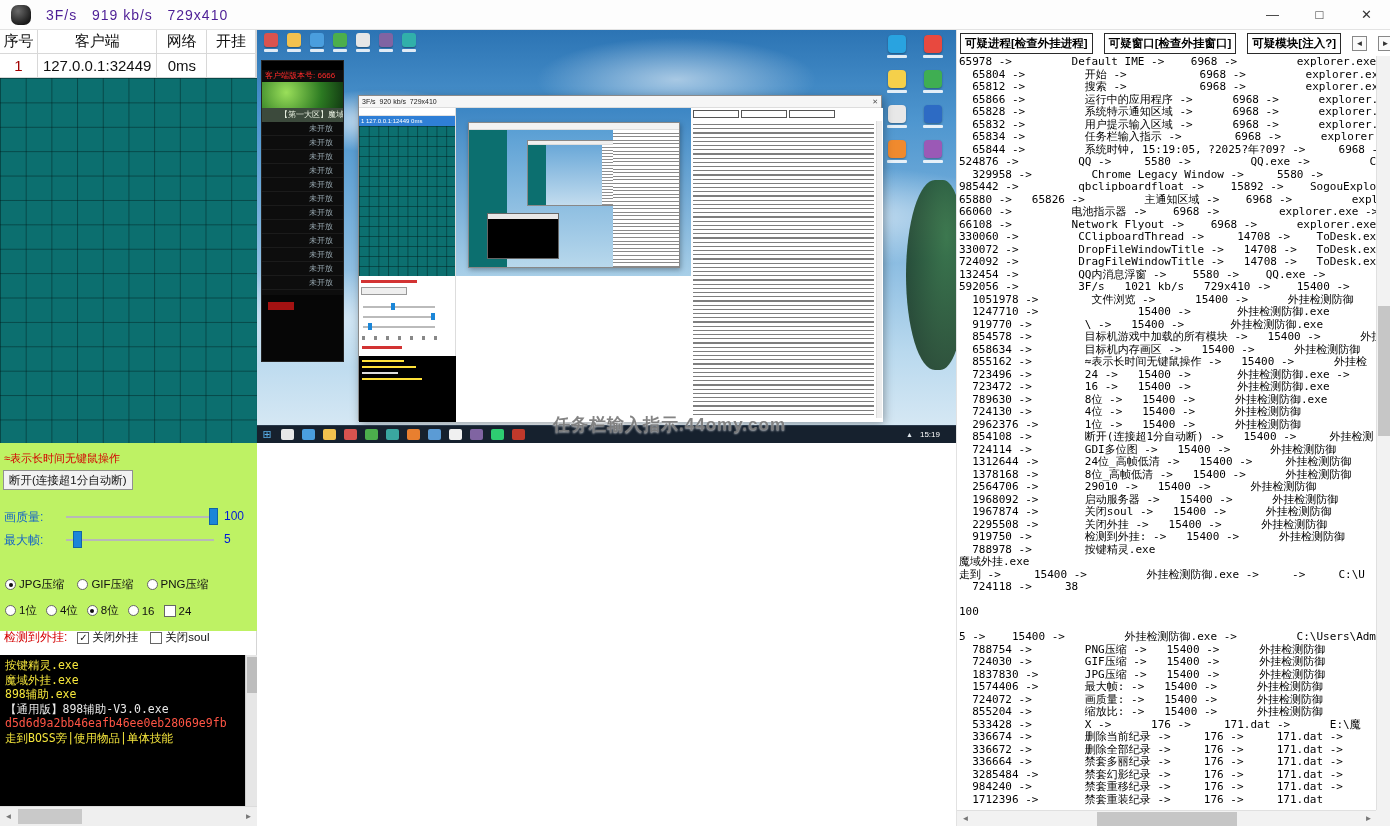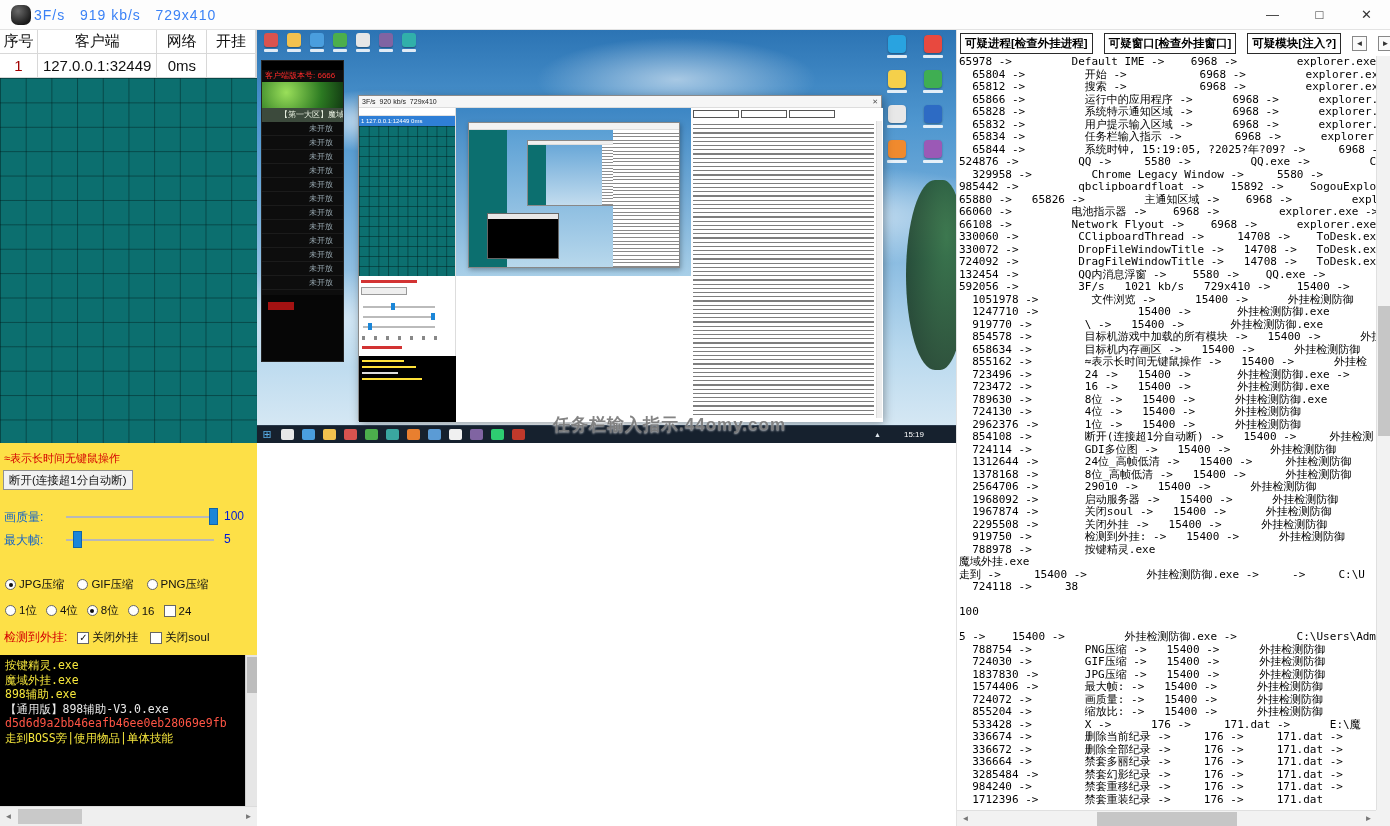--- a/index.html
+++ b/index.html
@@ -3,33 +3,33 @@
 <meta charset="utf-8">
 <style>
 *{box-sizing:border-box;margin:0;padding:0}
 html,body{width:1390px;height:826px;overflow:hidden}
 body{font-family:"Liberation Sans","DejaVu Sans",sans-serif;background:#fff;position:relative;color:#111}
 .app{position:absolute;inset:0}
 
 
 .titlebar{position:absolute;left:0;top:0;width:1390px;height:30px;background:#fdfdfd;border-bottom:1px solid #e3e3e3;display:flex;align-items:center}
 .logo{width:20px;height:20px;margin-left:11px;border-radius:7px;background:radial-gradient(circle at 35% 30%,#6a6a6a,#1a1a1a 75%)}
-.tstat{margin-left:3px;font-size:14px;color:#3b82f6;letter-spacing:1px;white-space:pre}
+.tstat{margin-left:15px;font-size:14px;color:#4c1d95;letter-spacing:1px;white-space:pre}
 .winbtns{margin-left:auto;display:flex;height:100%}
 .wbtn{width:47px;height:100%;display:flex;align-items:center;justify-content:center;font-size:13px;color:#333;cursor:default}
 
 
 .left-panel{position:absolute;left:0;top:30px;width:257px;height:796px;border-right:1px solid #d5d5d5;background:#fff}
 .thead,.trow{display:flex;height:24px;font-size:15px}
 .thead>div,.trow>div{border-right:1px solid #d8d8d8;border-bottom:1px solid #d8d8d8;display:flex;align-items:center;justify-content:center;height:24px;overflow:hidden;white-space:nowrap}
 .c1{width:38px}.c2{width:120px}.c3{width:50px}.c4{width:49px}
 .trow .c1{color:#a00000}
 .cgrid{position:absolute;left:0;top:48px;width:257px;height:365px;background-color:#0c6f6f;background-image:linear-gradient(to right,rgba(0,25,25,.45) 1px,transparent 1px),linear-gradient(to bottom,rgba(0,25,25,.45) 1px,transparent 1px);background-size:25.7px 24.4px}
 
-.controls{position:absolute;left:0;top:413px;width:257px;height:212px;background:#fde047;font-size:12px}
+.controls{position:absolute;left:0;top:413px;width:257px;height:188px;background:#bef264;font-size:12px}
 .note{position:absolute;left:4px;top:8px;color:#d40000;font-size:11px;white-space:nowrap}
 .chk-col{position:absolute;left:126px;top:5px;display:flex;flex-direction:column;gap:3px}
 .disconnect{position:absolute;left:3px;top:27px;height:20px;padding:0 5px;border:1px solid #919191;background:#f2f2f2;font-size:11.5px;color:#111;display:flex;align-items:center;white-space:nowrap}
 .slider-rows{position:absolute;left:0;top:62px;width:257px}
 .srow{position:relative;height:23px}
 .slabel{position:absolute;left:4px;top:4px;color:#1464c8}
 .strack{position:absolute;left:66px;top:11px;width:148px;height:2px;background:#b8b8b8}
 .shandle{position:absolute;top:-8px;width:9px;height:17px;background:#1b86d8;border:1px solid #0f64a8}
 .sval{position:absolute;left:224px;top:4px;color:#0019d8}
 .comp-row{position:absolute;left:5px;top:134px;display:flex;gap:13px}
@@ -116,21 +116,21 @@
 .m3-title{height:4px;background:#efefef;border-bottom:1px solid #ddd}
 .m3-center{position:absolute;left:18px;top:4px;right:30px;bottom:0;background:linear-gradient(180deg,#6aa8d8,#c2dcee)}
 .m3-right{position:absolute;right:0;top:4px;width:30px;bottom:0;background:repeating-linear-gradient(to bottom,#fff 0 2px,#909090 2px 3px)}
 
 
 .watermark{position:absolute;left:296px;top:383px;font-size:17px;font-weight:bold;color:rgba(122,122,122,.92);text-shadow:0 1px 2px rgba(255,255,255,.75);letter-spacing:1px;z-index:50;white-space:nowrap}
 .taskbar{position:absolute;left:0;bottom:0;width:100%;height:18px;background:#16212e;border-top:1px solid #2a3a4c;display:flex;align-items:center;z-index:40}
 .tb-start{width:20px;height:100%;display:flex;align-items:center;justify-content:center;color:#58aee8;font-size:11px}
 .tb-icons{display:flex;align-items:center;gap:8px;margin-left:4px}
 .tb-ic{width:13px;height:11px;border-radius:2px}
-.tb-tray{margin-left:auto;display:flex;align-items:center;gap:23px;padding-right:5px}
+.tb-tray{margin-left:auto;display:flex;align-items:center;gap:7px;padding-right:5px}
 .tb-up{color:#dfe6ec;font-size:7px}
 .tb-clock{font-size:8px;color:#fff;white-space:nowrap}
 .tb-edge{width:4px;height:100%;border-left:1px solid #3a4a5c}
 
 
 .right-panel{position:absolute;left:956px;top:30px;width:434px;height:796px;background:#fff;border-left:1px solid #e2e2e2}
 .rp-tabs{position:absolute;left:3px;top:3px;display:flex;gap:11px;align-items:center}
 .rp-tab{border:1px solid #2a2a2a;background:#fff;font-size:11.5px;font-weight:bold;color:#000;padding:2px 4px;white-space:nowrap}
 .rp-nav{width:15px;height:15px;border:1px solid #888;background:#fafafa;font-size:8px;display:flex;align-items:center;justify-content:center;color:#333}
 .rp-list{position:absolute;left:2px;top:26px;width:418px;height:754px;overflow:hidden;font-family:"DejaVu Sans Mono",monospace;font-size:11px;line-height:12.5px;color:#000;white-space:pre}

